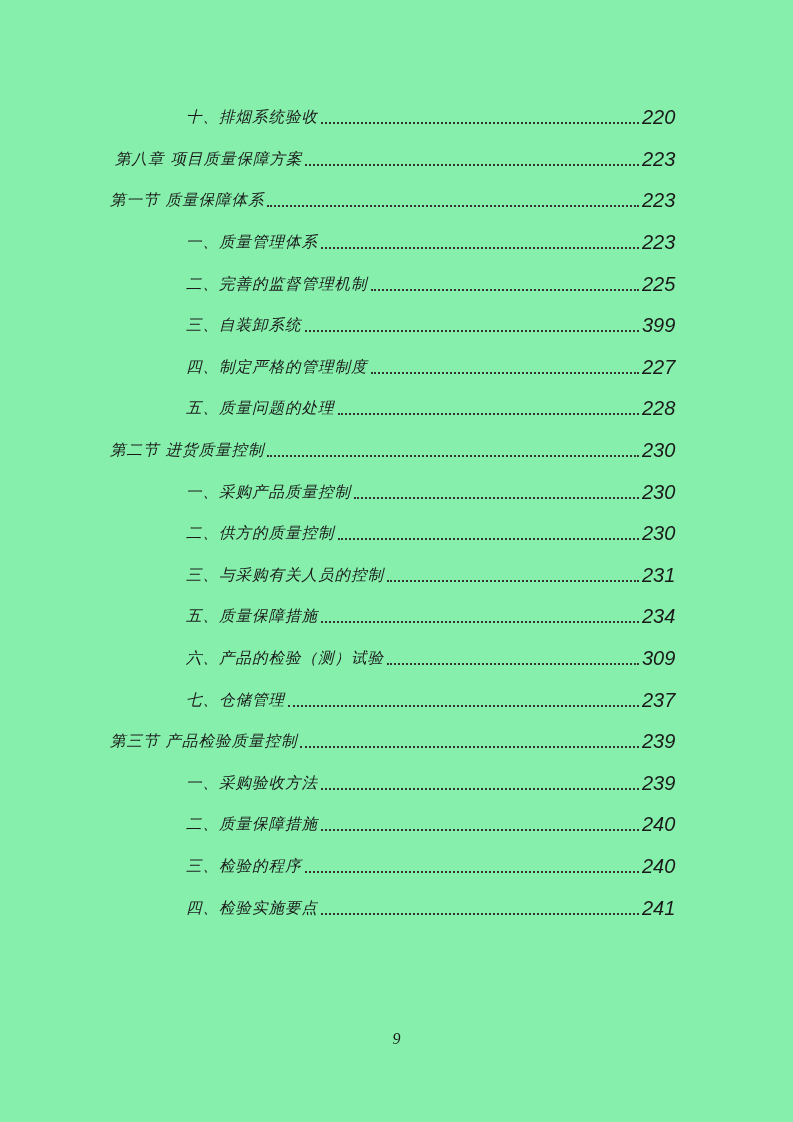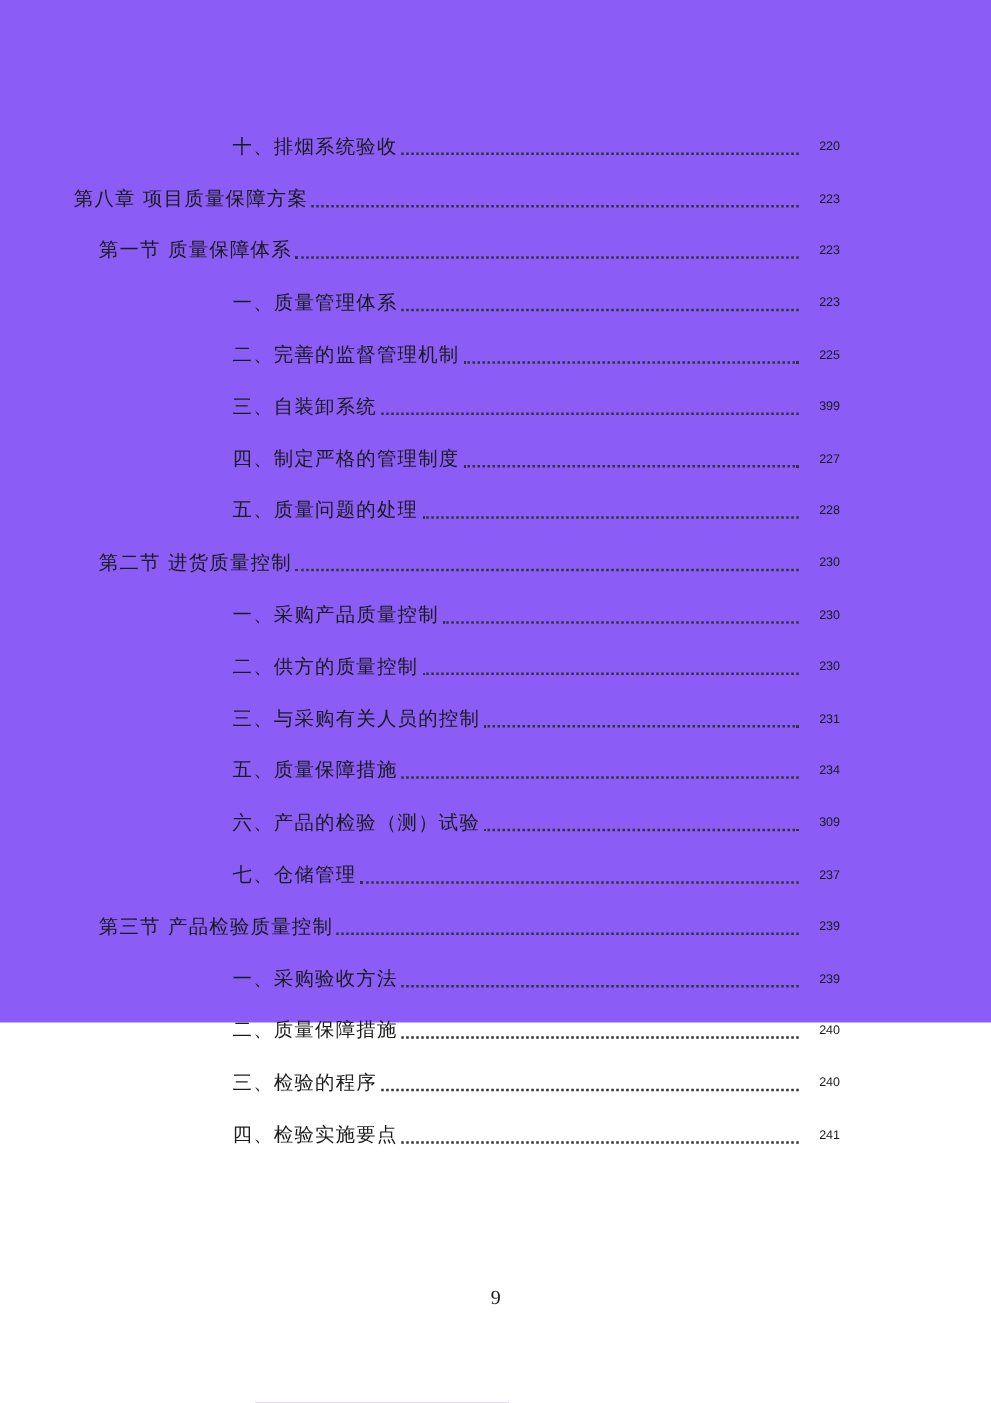--- a/index.html
+++ b/index.html
@@ -1,33 +1,33 @@
 <!DOCTYPE html>
 <html><head>
   <meta charset="utf-8">
   <style>
     html, body { margin: 0; padding: 0; background: #ffffff; }
     body { width: 793px; height: 1122px; position: relative; overflow: hidden; color: #1a1a1a; }
-    .page { position: absolute; left: 0; top: 0; width: 793px; height: 818px; background: #8b5cf6; }
+    .page { position: absolute; left: 0; top: 0; width: 793px; height: 1122px; background: #86efac; font-style: italic; }
     .toc { position: absolute; left: 0; top: 97px; width: 793px; margin: 0; padding: 0; list-style: none; }
     .toc-entry {
       position: relative; height: 41.6px; display: flex; align-items: center;
       font-family: "DejaVu Serif", "Liberation Serif", serif; font-size: 15.5px; white-space: nowrap;
     }
-    .toc-entry.level-1 { padding-left: 59px; }
-    .toc-entry.level-2 { padding-left: 79px; }
+    .toc-entry.level-1 { padding-left: 115px; }
+    .toc-entry.level-2 { padding-left: 110px; }
     .toc-entry.level-3 { padding-left: 186px; }
     .toc-entry .title { flex: 0 0 auto; letter-spacing: 1px; }
     .toc-entry .leader {
       flex: 1 1 auto; margin: 0 3px; height: 1px; align-self: center; margin-top: 10px;
       border-bottom: 2px dotted #333;
     }
     .toc-entry .page-num {
       flex: 0 0 auto; width: 30px; text-align: right; margin-right: 121px;
-      font-family: "Liberation Sans", "DejaVu Sans", sans-serif; font-size: 10px;
+      font-family: "Liberation Sans", "DejaVu Sans", sans-serif; font-size: 20px;
     }
     .page-footer {
       position: absolute; left: 0; width: 793px; top: 1030px; text-align: center;
       font-family: "Liberation Serif", "DejaVu Serif", serif; font-size: 16px;
     }
   </style>
 </head>
 <body>
 
 <div class="page">

